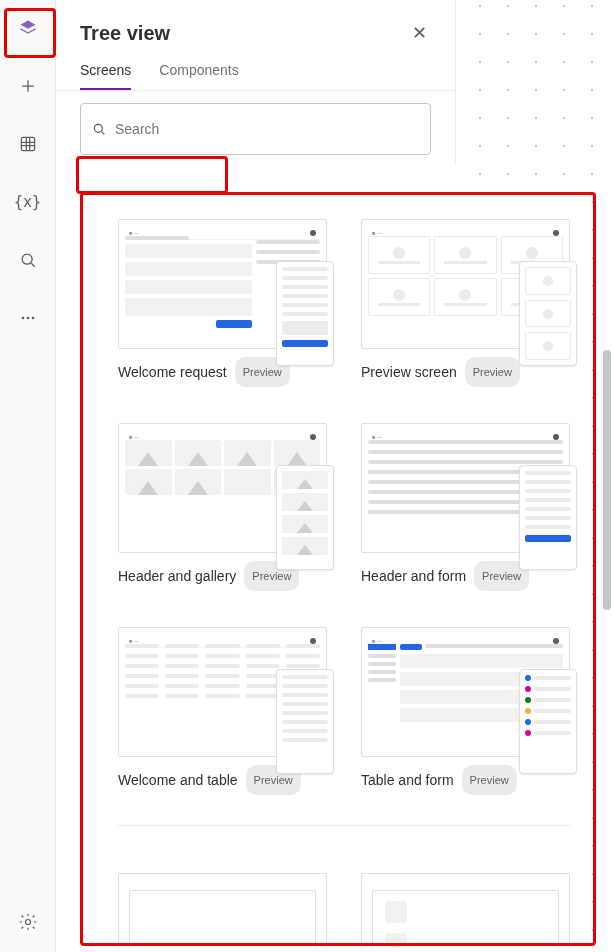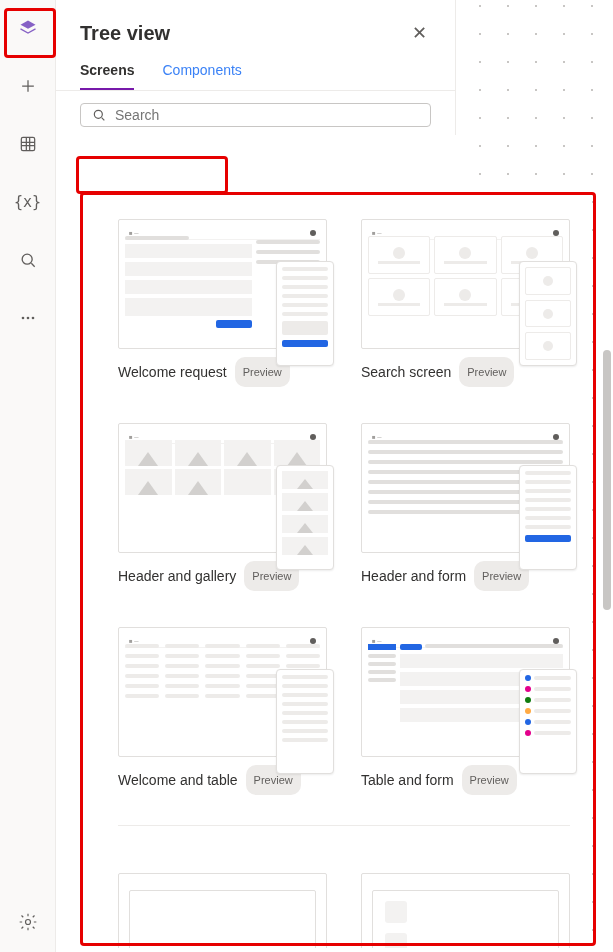--- a/index.html
+++ b/index.html
@@ -34,28 +34,28 @@
     display: flex; align-items: center; justify-content: space-between;
     padding: 0 24px 14px 24px;
   }
   .panel-title { font-size: 20px; font-weight: 600; }
   .close-btn { cursor: pointer; font-size: 18px; color: #605e5c; padding:4px;}
   .tabs {
     display: flex; gap: 28px; padding: 0 24px;
     border-bottom: 1px solid #edebe9;
   }
   .tab {
-    padding-bottom: 10px; cursor: pointer; font-size: 14px; color: #3b82f6;
+    padding-bottom: 10px; cursor: pointer; font-size: 14px; color: #737373;
     border-bottom: 2px solid transparent;
   }
-  .tab.active { color: #323130; border-bottom-color: #7719aa; font-weight:700;}
+  .tab.active { color: #323130; border-bottom-color: #7719aa; font-weight:400;}
   .search-wrap { padding: 12px 24px 8px 24px; }
   .search {
     display:flex; align-items:center;
-    border:1px solid #c8c6c4; border-radius:4px; height:24px;
+    border:1px solid #c8c6c4; border-radius:4px; height:52px;
     padding:0 10px; gap:8px; color:#605e5c;
   }
   .search input {
     border:none; outline:none; flex:1; font-size:14px; color:#323130;
     background:transparent;
   }
   .new-screen-row {
     display:flex; align-items:center; gap:12px;
     padding: 6px 24px 10px 24px; cursor:pointer;
     font-weight:600; font-size:15px;
@@ -306,21 +306,21 @@
             <div style="border:1px solid #edebe9;border-radius:2px;height:28px;display:flex;align-items:center;justify-content:center;">
                 <div style="width:10px;height:10px;border-radius:50%;background:#edebe9"></div>
               </div>
             <div style="border:1px solid #edebe9;border-radius:2px;height:28px;display:flex;align-items:center;justify-content:center;">
                 <div style="width:10px;height:10px;border-radius:50%;background:#edebe9"></div>
               </div>
           </div>
         </div>
       </div>
       <div class="tpl-caption">
-        <span class="tpl-name">Search screen</span>
+        <span class="tpl-name">Preview screen</span>
         <span class="badge">Preview</span>
       </div>
     </div>
 
     <div class="tpl">
       <div class="thumb">
         <div class="thumb-inner">
           <div class="mini-titlebar">
               <span>■ ─</span>
               <span class="dot"></span>

